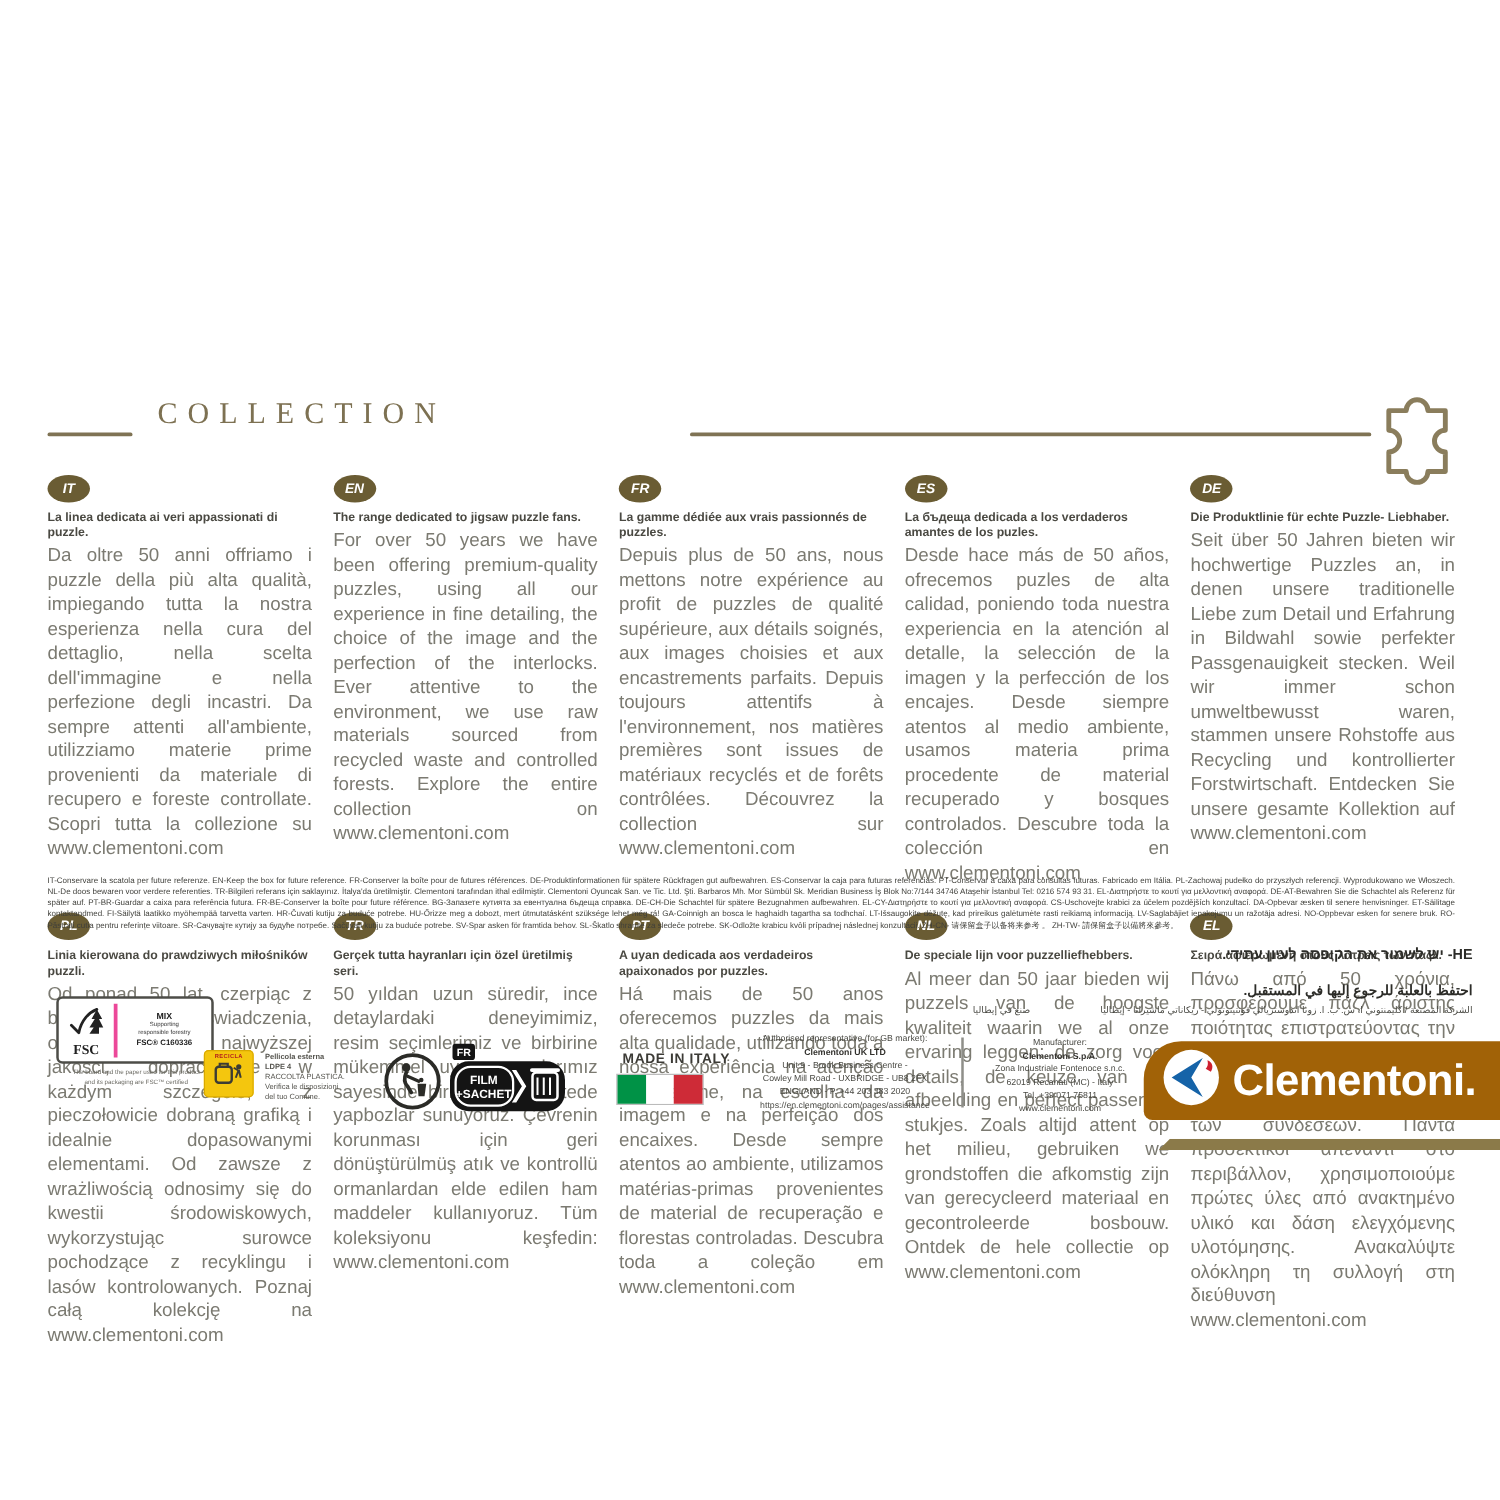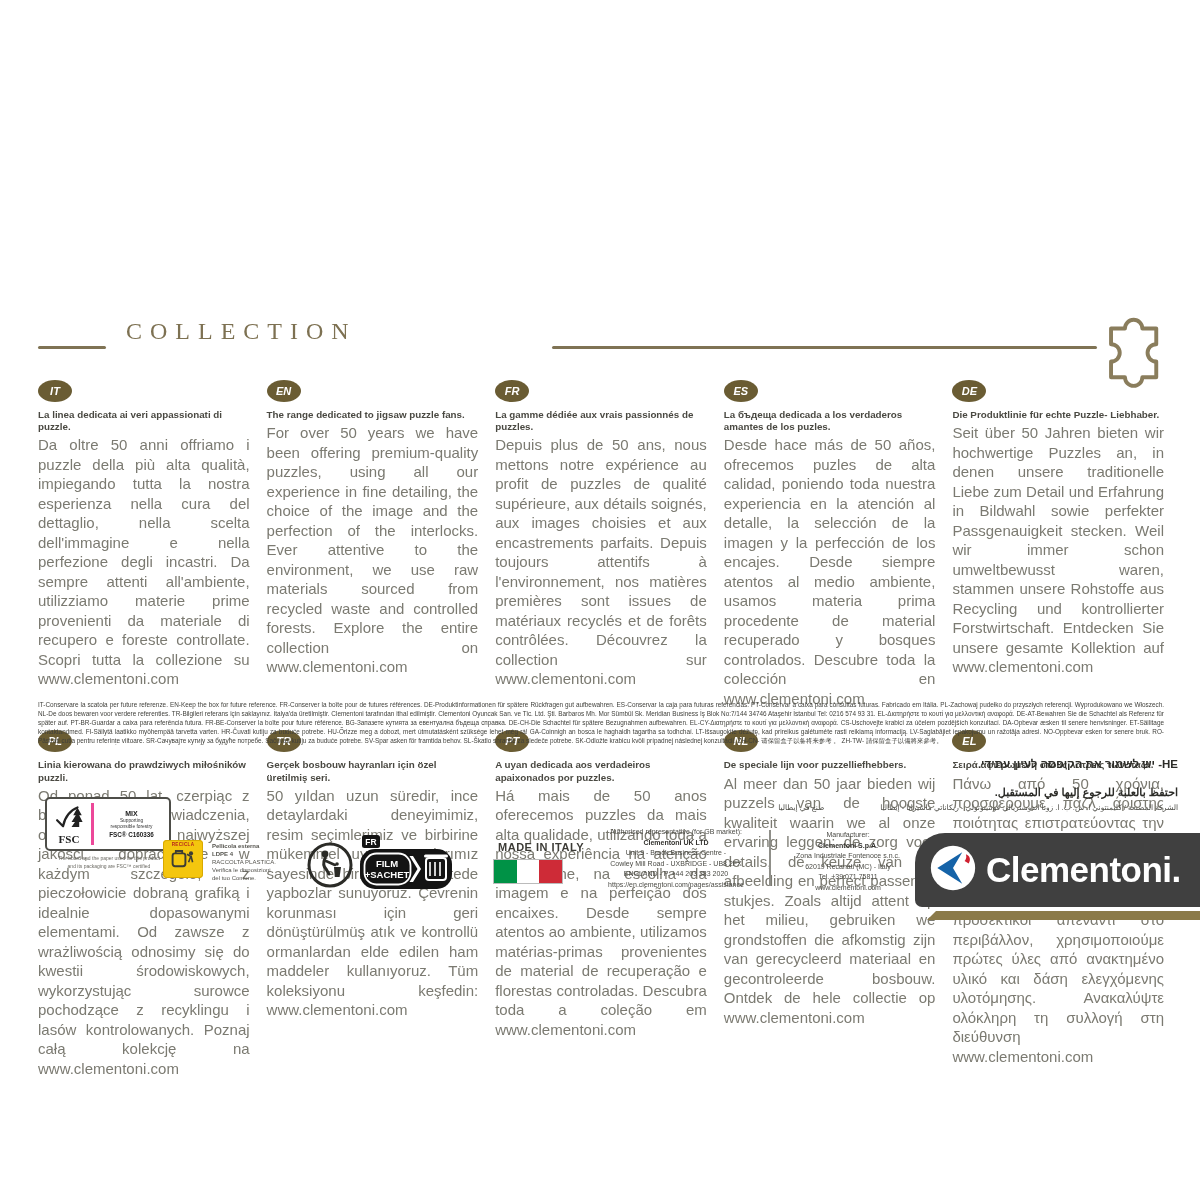--- a/index.html
+++ b/index.html
@@ -54,21 +54,21 @@
   .mii{position:absolute;left:472px;top:841px;width:112px;text-align:right;}
   .mii-text{font-size:11px;font-weight:bold;color:#3c3b36;letter-spacing:.5px;}
   .flag{margin:6px auto 0;width:68px;height:23px;display:flex;border:1px solid #bbb;}
   .flag div{flex:1;}
   .addr-uk{position:absolute;left:588px;top:827px;width:176px;text-align:center;font-size:7px;
            color:#4a4a44;line-height:1.5;}
   .addr-mfr{position:absolute;left:782px;top:830px;width:132px;text-align:center;font-size:7px;
             color:#4a4a44;line-height:1.5;}
   .addr-b{font-weight:bold;color:#33322e;}
   .addr-div{position:absolute;left:769px;top:830px;width:2px;height:56px;background:#8f8f89;}
-  .clem-logo{position:absolute;left:915px;top:833px;width:285px;height:74px;background:#404040;
+  .clem-logo{position:absolute;left:915px;top:833px;width:285px;height:63px;background:#a16207;
              border-radius:30px 0 0 7px;display:flex;align-items:center;padding-left:14px;
              box-sizing:border-box;}
   .clem-text{color:#fff;font-weight:bold;font-size:35px;letter-spacing:-.5px;margin-left:9px;
              font-family:"Liberation Sans",sans-serif;}
   .gold-bar{position:absolute;left:927px;top:911px;width:273px;height:9px;background:#8b7a49;
             clip-path:polygon(9px 0,100% 0,100% 100%,0 100%);}
 </style>
 </head>
 <body>
 
@@ -113,21 +113,21 @@
       <div class="blk-h">Die Produktlinie für echte Puzzle- Liebhaber.</div>
       <div class="blk-b">Seit über 50 Jahren bieten wir hochwertige Puzzles an, in denen unsere traditionelle Liebe zum Detail und Erfahrung in Bildwahl sowie perfekter Passgenauigkeit stecken. Weil wir immer schon umweltbewusst waren, stammen unsere Rohstoffe aus Recycling und kontrollierter Forstwirtschaft. Entdecken Sie unsere gesamte Kollektion auf www.clementoni.com</div>
     </div>
     <div class="blk">
       <div class="blk-badge">PL</div>
       <div class="blk-h">Linia kierowana do prawdziwych miłośników puzzli.</div>
       <div class="blk-b">Od ponad 50 lat, czerpiąc z bogatego doświadczenia, oferujemy puzzle najwyższej jakości, dopracowane w każdym szczególe, z pieczołowicie dobraną grafiką i idealnie dopasowanymi elementami. Od zawsze z wrażliwością odnosimy się do kwestii środowiskowych, wykorzystując surowce pochodzące z recyklingu i lasów kontrolowanych. Poznaj całą kolekcję na www.clementoni.com</div>
     </div>
     <div class="blk">
       <div class="blk-badge">TR</div>
-      <div class="blk-h">Gerçek bosbouw hayranları için özel üretilmiş seri.</div>
+      <div class="blk-h">Gerçek tutta hayranları için özel üretilmiş seri.</div>
       <div class="blk-b">50 yıldan uzun süredir, ince detaylardaki deneyimimiz, resim seçimlerimiz ve birbirine mükemmel uyan parçalarımız sayesinde birinci sınıf kalitede yapbozlar sunuyoruz. Çevrenin korunması için geri dönüştürülmüş atık ve kontrollü ormanlardan elde edilen ham maddeler kullanıyoruz. Tüm koleksiyonu keşfedin: www.clementoni.com</div>
     </div>
     <div class="blk">
       <div class="blk-badge">PT</div>
       <div class="blk-h">A uyan dedicada aos verdadeiros apaixonados por puzzles.</div>
       <div class="blk-b">Há mais de 50 anos oferecemos puzzles da mais alta qualidade, utilizando toda a nossa experiência na atenção ao detalhe, na escolha da imagem e na perfeição dos encaixes. Desde sempre atentos ao ambiente, utilizamos matérias-primas provenientes de material de recuperação e florestas controladas. Descubra toda a coleção em www.clementoni.com</div>
     </div>
     <div class="blk">
       <div class="blk-badge">NL</div>
       <div class="blk-h">De speciale lijn voor puzzelliefhebbers.</div>

